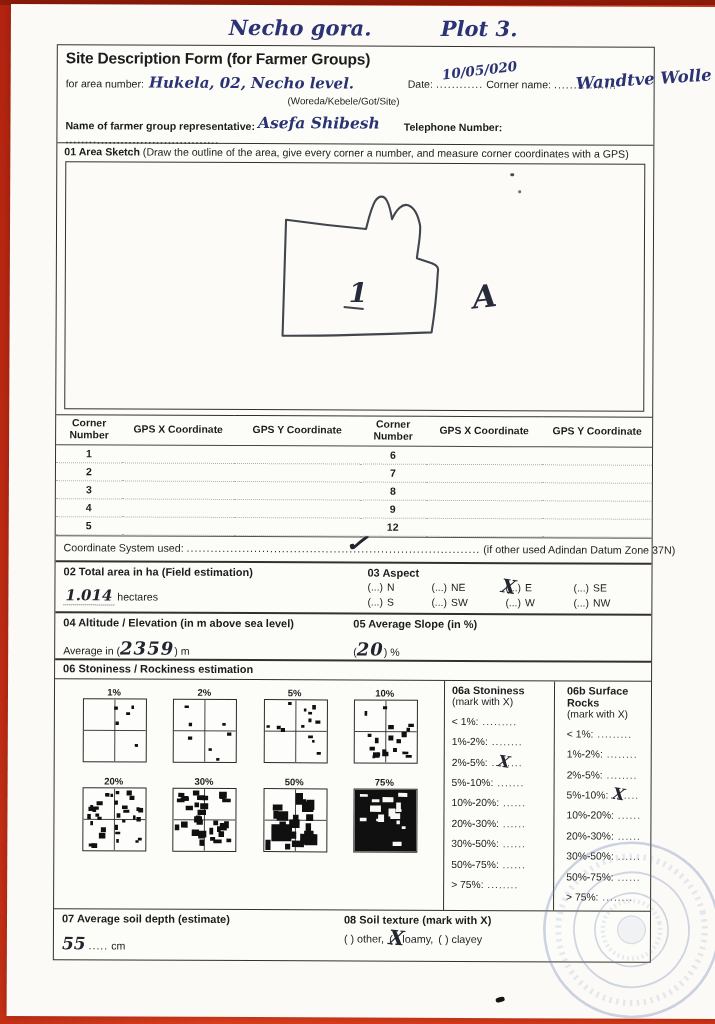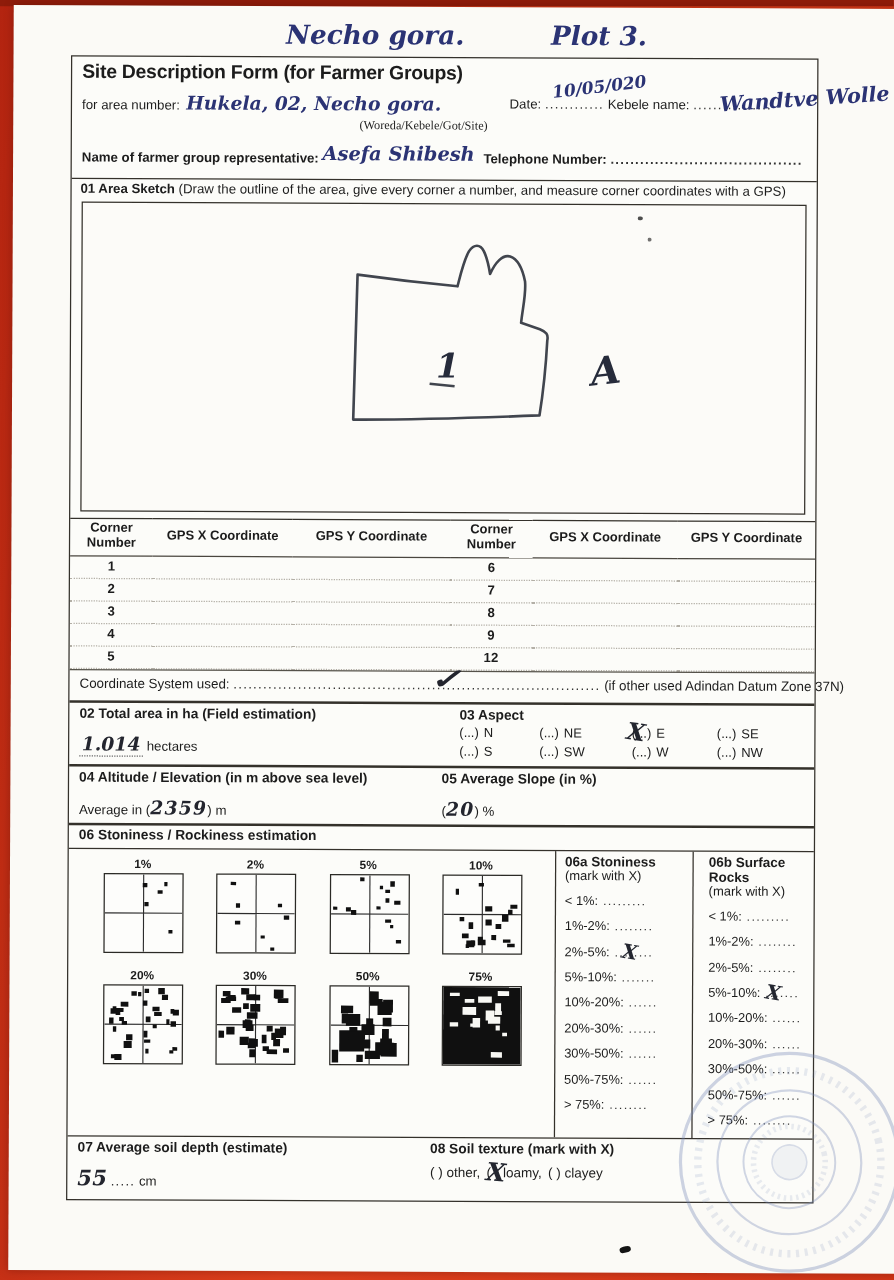--- a/index.html
+++ b/index.html
@@ -18,27 +18,27 @@
   .annot .a2{margin-left:62px;}
   
   .form{position:absolute;left:46px;top:40px;width:596px;border:1.7px solid #34312b;background:rgba(255,255,255,.35);}
   .sec-lbl{font-weight:bold;font-size:11px;}
   .dots{letter-spacing:1px;color:#333;}
   
   .s-header{position:relative;height:97px;border-bottom:1.9px solid #34312b;font-size:10.6px;}
   .f-title{position:absolute;left:8px;top:4px;font-size:15.5px;font-weight:bold;letter-spacing:-.2px;}
   .f-area{position:absolute;left:8px;top:28px;}
   .hw-area{font-size:15px;margin-left:2px;white-space:nowrap;}
-  .f-hint{position:absolute;left:230px;top:49px;font-size:9.8px;font-family:Liberation Serif, serif;}
+  .f-hint{position:absolute;left:230px;top:49px;font-size:9.8px;}
   .f-dategroup{position:absolute;left:350px;top:31px;white-space:nowrap;}
   .hw-date{position:absolute;left:34px;top:-16px;font-size:13.5px;transform:rotate(-7deg);}
   .hw-officer{position:absolute;left:168px;top:-9px;font-size:16.5px;transform:rotate(-4deg);white-space:nowrap;}
   .f-rep{position:absolute;left:8px;top:69px;font-weight:bold;}
   .hw-rep{font-size:15.5px;position:relative;top:-2px;}
-  .tel{margin-left:4px;}
+  .tel{margin-left:21px;}
   
   .s-sketchlbl{padding:2px 7px 1px;font-size:10.6px;height:15px;white-space:nowrap;overflow:hidden;}
   .sketch-box{margin:0 8px 5px;height:246px;border:1.6px solid #34312b;position:relative;background:#fcfbf8;}
   .sketch-box svg{width:100%;height:100%;display:block;}
   .svghw{fill:#262b3b;font-family:"DejaVu Serif",serif;font-style:italic;font-weight:bold;}
   
   table.corner{width:100%;border-collapse:collapse;border-top:1.7px solid #34312b;}
   table.corner th{font-size:10.4px;font-weight:bold;padding:2px 0 3px;line-height:1.15;vertical-align:middle;border-bottom:1.6px solid #4a463f;}
   th.c0,th.c3{width:66px;}
   th.c1{width:112px;} th.c2{width:126px;} th.c4{width:116px;}
@@ -54,21 +54,21 @@
   .val-line{margin-top:9px;font-size:10.6px;}
   .s-0203 .right{flex:1;padding:3px 0 0 2px;}
   .aspect-grid{display:grid;grid-template-columns:58px 68px 62px 60px;column-gap:6px;row-gap:4px;font-size:10.4px;margin-top:3px;}
   .aspect-opt{position:relative;white-space:nowrap;}
   .albl{margin-left:4px;}
   .ax{left:-4px;top:-7px;font-size:19px;transform:rotate(8deg);}
   
   .s-0405{border-top:2px solid #34312b;display:flex;height:45px;}
   .s-0405 .left{width:288px;padding:3px 0 0 8px;}
   .s-0405 .right{flex:1;padding:3px 0 0 2px;}
-  .hw-num{font-size:15px;letter-spacing:1px;font-style:italic;}
+  .hw-num{font-size:18px;letter-spacing:1px;font-style:italic;}
   
   .s-06lbl{border-top:2px solid #34312b;padding:2px 8px 1px;height:15px;}
   .s-06{display:flex;border-top:1.5px solid #34312b;height:229px;}
   .charts{width:389px;display:grid;grid-template-columns:repeat(4,62px);justify-content:space-evenly;align-content:start;row-gap:13px;padding-top:7px;}
   .stone-card{width:62px;}
   .stone-lbl{text-align:center;font-size:9.5px;font-weight:bold;margin-bottom:1px;}
   svg.pat{width:62px;height:62px;display:block;border:1.4px solid #2b2a26;background:#fdfdfb;}
   .pcol{border-left:1.6px solid #34312b;padding:3px 3px 0 7px;font-size:10.3px;}
   .cola{width:99px;} .colb{flex:1;padding-left:12px;}
   .pcol .t1{font-weight:bold;font-size:10.8px;}
@@ -99,27 +99,27 @@
     <span>Necho gora.</span>
     <span class="a2">Plot 3.</span>
   </div>
 
   <div class="form">
 
     <div class="s-header">
       <div class="f-title">Site Description Form (for Farmer Groups)</div>
       <div class="f-area">
         <span>for area number:</span>
-        <span class="hw hw-area">Hukela, 02, Necho gora.</span>
+        <span class="hw hw-area">Hukela, 02, Necho level.</span>
       </div>
       <div class="f-hint">(Woreda/Kebele/Got/Site)</div>
       <div class="f-dategroup">
         <span>Date:</span>
         <span class="dots">............</span>
-        <span>Kebele name:</span>
+        <span>Corner name:</span>
         <span class="dots">................</span>
         <span class="hw hw-date">10/05/020</span>
         <span class="hw hw-officer">Wandtve Wolle</span>
       </div>
       <div class="f-rep">
         <span>Name of farmer group representative:</span>
         <span class="hw hw-rep">Asefa Shibesh</span>
         <span class="tel">Telephone Number:</span>
         <span class="dots">.......................................</span>
       </div>

